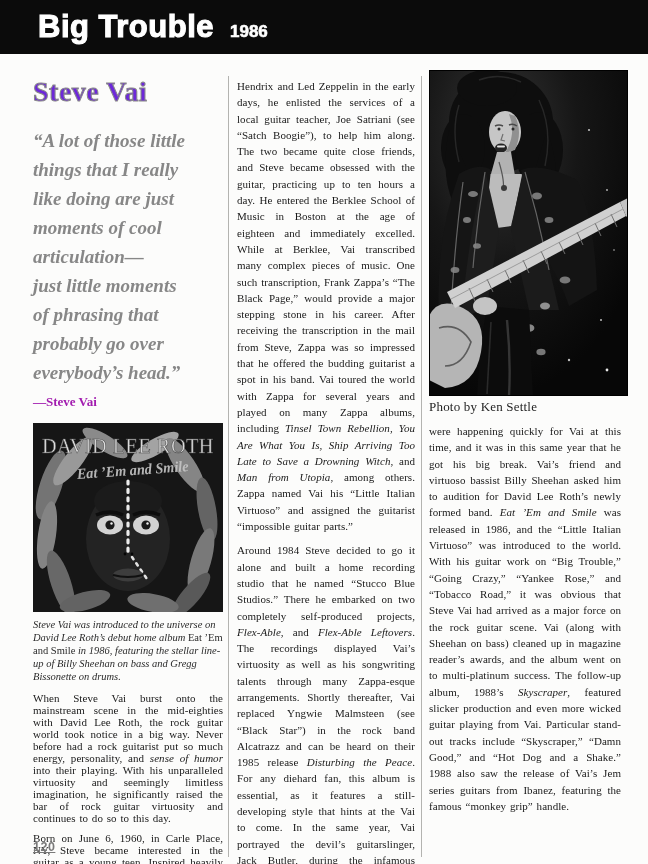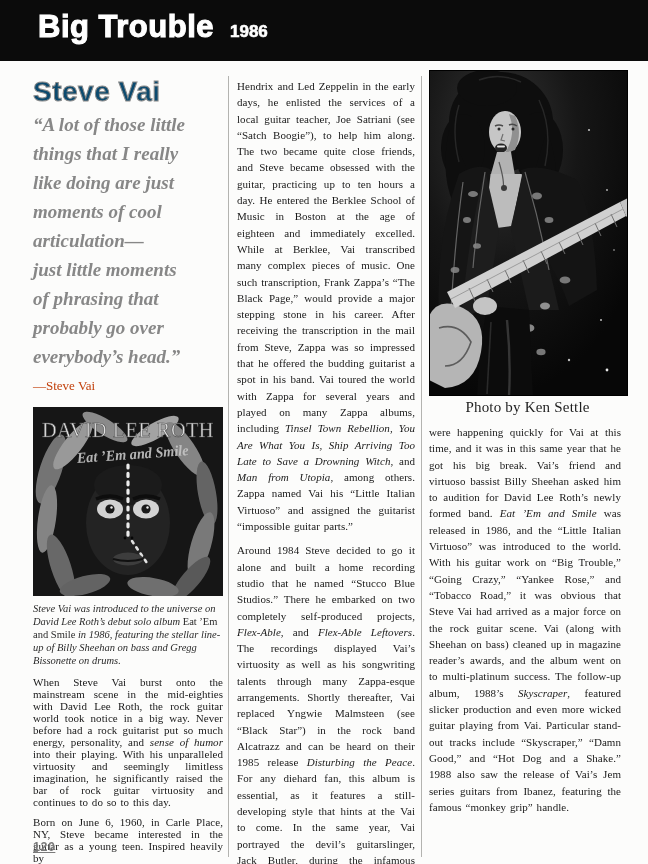--- a/index.html
+++ b/index.html
@@ -1,21 +1,21 @@
 <!DOCTYPE html>
 <html lang="en"><head>
 <meta charset="utf-8">
 <style>
   html,body{margin:0;padding:0;}
   body{width:648px;height:864px;overflow:hidden;background:#efefed;
        font-family:"Liberation Serif",serif;}
   .page{position:relative;width:648px;height:864px;background:#fcfcfb;overflow:hidden;}
 
   
-  .header-bar{position:absolute;left:0;top:0;width:648px;height:61px;background:#0b0b0b;
+  .header-bar{position:absolute;left:0;top:0;width:648px;height:54px;background:#0b0b0b;
               display:flex;align-items:baseline;padding:0;color:#fff;}
   .header-title{font-family:"Liberation Sans",sans-serif;font-weight:900;font-size:31px;
                 letter-spacing:.5px;margin-left:38px;line-height:54px;
                 -webkit-text-stroke:1.1px #fff;}
   .header-year{font-family:"Liberation Sans",sans-serif;font-weight:800;font-size:17px;
                margin-left:16px;-webkit-text-stroke:.6px #fff;}
 
   
   .col-rule{position:absolute;top:76px;width:1px;height:781px;background:#b3b3b0;}
   .rule-1{left:228px;}
@@ -24,40 +24,40 @@
   
   .para{margin:0 0 7px 0;font-size:11px;line-height:16.3px;color:#191919;
         text-align:justify;letter-spacing:.05px;word-spacing:1px;hyphens:auto;}
   .para:last-child{margin-bottom:0;margin-top:8px;}
   .para.cont{text-align-last:justify;}
   .i{font-style:italic;}
   .rm{font-style:normal;}
 
   
   .col-left{position:absolute;left:33px;top:78px;width:190px;}
-  .steve-vai-heading{font-family:Liberation Sans, sans-serif;font-weight:900;font-size:28px;
-                     color:#0c4a6e;-webkit-text-stroke:1px #8a8a8a;letter-spacing:.5px;
-                     margin:0 0 4px 0;line-height:1;}
+  .steve-vai-heading{font-family:Liberation Serif, serif;font-weight:900;font-size:28px;
+                     color:#6d28d9;-webkit-text-stroke:1px #8a8a8a;letter-spacing:.5px;
+                     margin:0 0 20px 0;line-height:1;}
   .pull-quote{font-weight:700;font-style:italic;font-size:19px;line-height:29px;color:#878787;
               white-space:pre-line;margin:0;}
-  .quote-attribution{font-weight:400;font-size:13px;color:#c2410c;margin-top:7px;}
+  .quote-attribution{font-weight:700;font-size:13px;color:#a21caf;margin-top:7px;}
   .album-cover{margin-top:13px;width:190px;height:189px;display:block;}
   .album-caption{margin-top:6px;font-style:italic;font-size:10.5px;line-height:13px;color:#2a2a2a;}
   .left-body{margin-top:9px;}
   .left-body .para{font-size:11px;line-height:12px;}
   .page-number{position:absolute;left:33px;top:840px;font-family:"Liberation Sans",sans-serif;
                font-weight:800;font-size:12.5px;color:#7a7a7a;letter-spacing:.5px;text-decoration:underline;}
 
   
   .col-mid{position:absolute;left:237px;top:78px;width:178px;}
 
   
   .col-right{position:absolute;left:429px;top:70px;width:199px;}
   .vai-photo{display:block;width:199px;height:326px;}
-  .photo-credit{text-align:center;font-size:15px;color:#1e1e1e;margin:3px 2px 6px 0;
+  .photo-credit{text-align:left;font-size:13px;color:#1e1e1e;margin:3px 2px 6px 0;
                 letter-spacing:.2px;}
   .right-body{width:192px;}
 </style>
 </head>
 <body>
 
 <div class="page">
 
   <div class="header-bar">
     <span class="header-title">Big Trouble</span>
@@ -115,21 +115,21 @@
         <circle cx="99" cy="131" r="1.4" fill="#050505"></circle>
         <g>
           <ellipse cx="95" cy="152" rx="15" ry="6.5" fill="#3d3d3d"></ellipse>
           <path d="M80 152 Q95 156 110 152" stroke="#101010" stroke-width="2" fill="none"></path>
         </g>
       </g>
       <text x="95" y="30" text-anchor="middle" font-family="Liberation Serif, serif" font-size="20" fill="#dedede" stroke="#4a4a4a" stroke-width="0.5" letter-spacing="0.5" textLength="172" lengthAdjust="spacingAndGlyphs">DAVID LEE ROTH</text>
       <text x="100" y="52" text-anchor="middle" font-family="Liberation Serif, serif" font-style="italic" font-weight="bold" font-size="15" fill="#c6c6c6" opacity="0.9" transform="rotate(-4 100 52)" textLength="112" lengthAdjust="spacingAndGlyphs">Eat ’Em and Smile</text>
     </svg>
 
-    <div class="album-caption"><span>Steve Vai was introduced to the universe on David Lee Roth’s debut solo album </span><span class="rm">Eat ’Em and Smile</span><span> in 1986,  featuring the stellar line-up of Billy Sheehan on bass and Gregg Bissonette on drums.</span></div>
+    <div class="album-caption"><span>Steve Vai was introduced to the universe on David Lee Roth’s debut home album </span><span class="rm">Eat ’Em and Smile</span><span> in 1986,  featuring the stellar line-up of Billy Sheehan on bass and Gregg Bissonette on drums.</span></div>
 
     <div class="left-body">
         <p class="para"><span>When Steve Vai burst onto the mainstream scene in the mid-eighties with David Lee Roth, the rock guitar world took notice in a big way. Never before had a rock guitarist put so much energy, personality, and </span><span class="i">sense of humor</span><span> into their playing. With his unparalleled virtuosity and seemingly limitless imagination, he significantly raised the bar of rock guitar virtuosity and continues to do so to this day.</span></p>
         <p class="para cont"><span>Born on June 6, 1960, in Carle Place, NY, Steve became interested in the guitar as a young teen. Inspired heavily by</span></p>
       </div>
   </div>
 
   <div class="col-mid">
       <p class="para"><span>Hendrix and Led Zeppelin in the early days, he enlisted the services of a local guitar teacher, Joe Satriani (see “Satch Boogie”), to help him along. The two became quite close friends, and Steve became obsessed with the guitar, practicing up to ten hours a day. He entered the Berklee School of Music in Boston at the age of eighteen and immediately excelled. While at Berklee, Vai transcribed many complex pieces of music. One such transcription, Frank Zappa’s “The Black Page,” would provide a major stepping stone in his career. After receiving the transcription in the mail from Steve, Zappa was so impressed that he offered the budding guitarist a spot in his band. Vai toured the world with Zappa for several years and played on many Zappa albums, including </span><span class="i">Tinsel Town Rebellion, You Are What You Is, Ship Arriving Too Late to Save a Drowning Witch</span><span>, and </span><span class="i">Man from Utopia</span><span>, among others. Zappa named Vai his “Little Italian Virtuoso” and assigned the guitarist “impossible guitar parts.”</span></p>
       <p class="para cont"><span>Around 1984 Steve decided to go it alone and built a home recording studio that he named “Stucco Blue Studios.” There he embarked on two completely self-produced projects, </span><span class="i">Flex-Able</span><span>, and </span><span class="i">Flex-Able Leftovers</span><span>. The recordings displayed Vai’s virtuosity as well as his songwriting talents through many Zappa-esque arrangements. Shortly thereafter, Vai replaced Yngwie Malmsteen (see “Black Star”) in the rock band Alcatrazz and can be heard on their 1985 release </span><span class="i">Disturbing the Peace</span><span>. For any diehard fan, this album is essential, as it features a still-developing style that hints at the Vai to come. In the same year, Vai portrayed the devil’s guitarslinger, Jack Butler, during the infamous guitar showdown with Ralph Macchio in the movie </span></p>

